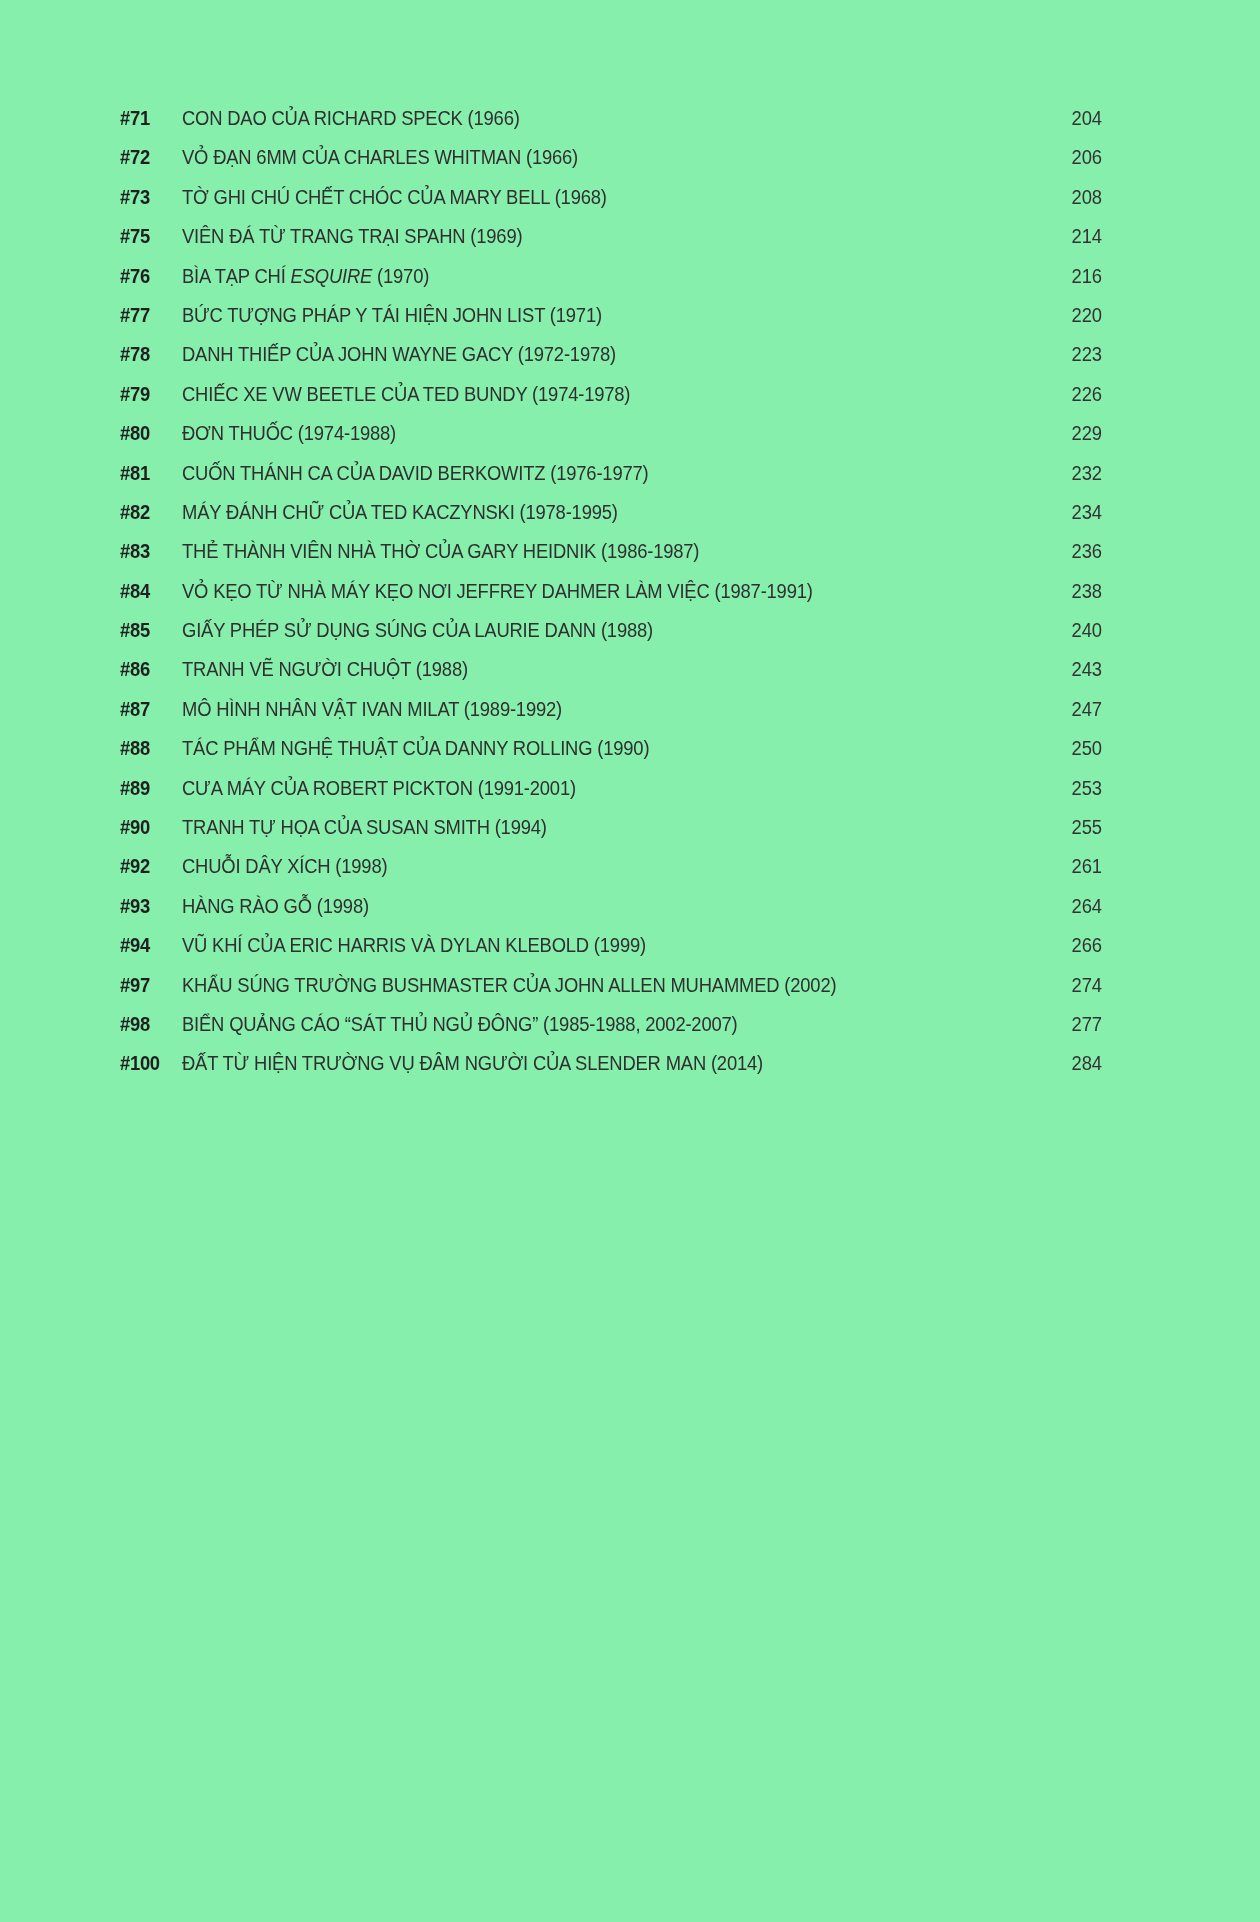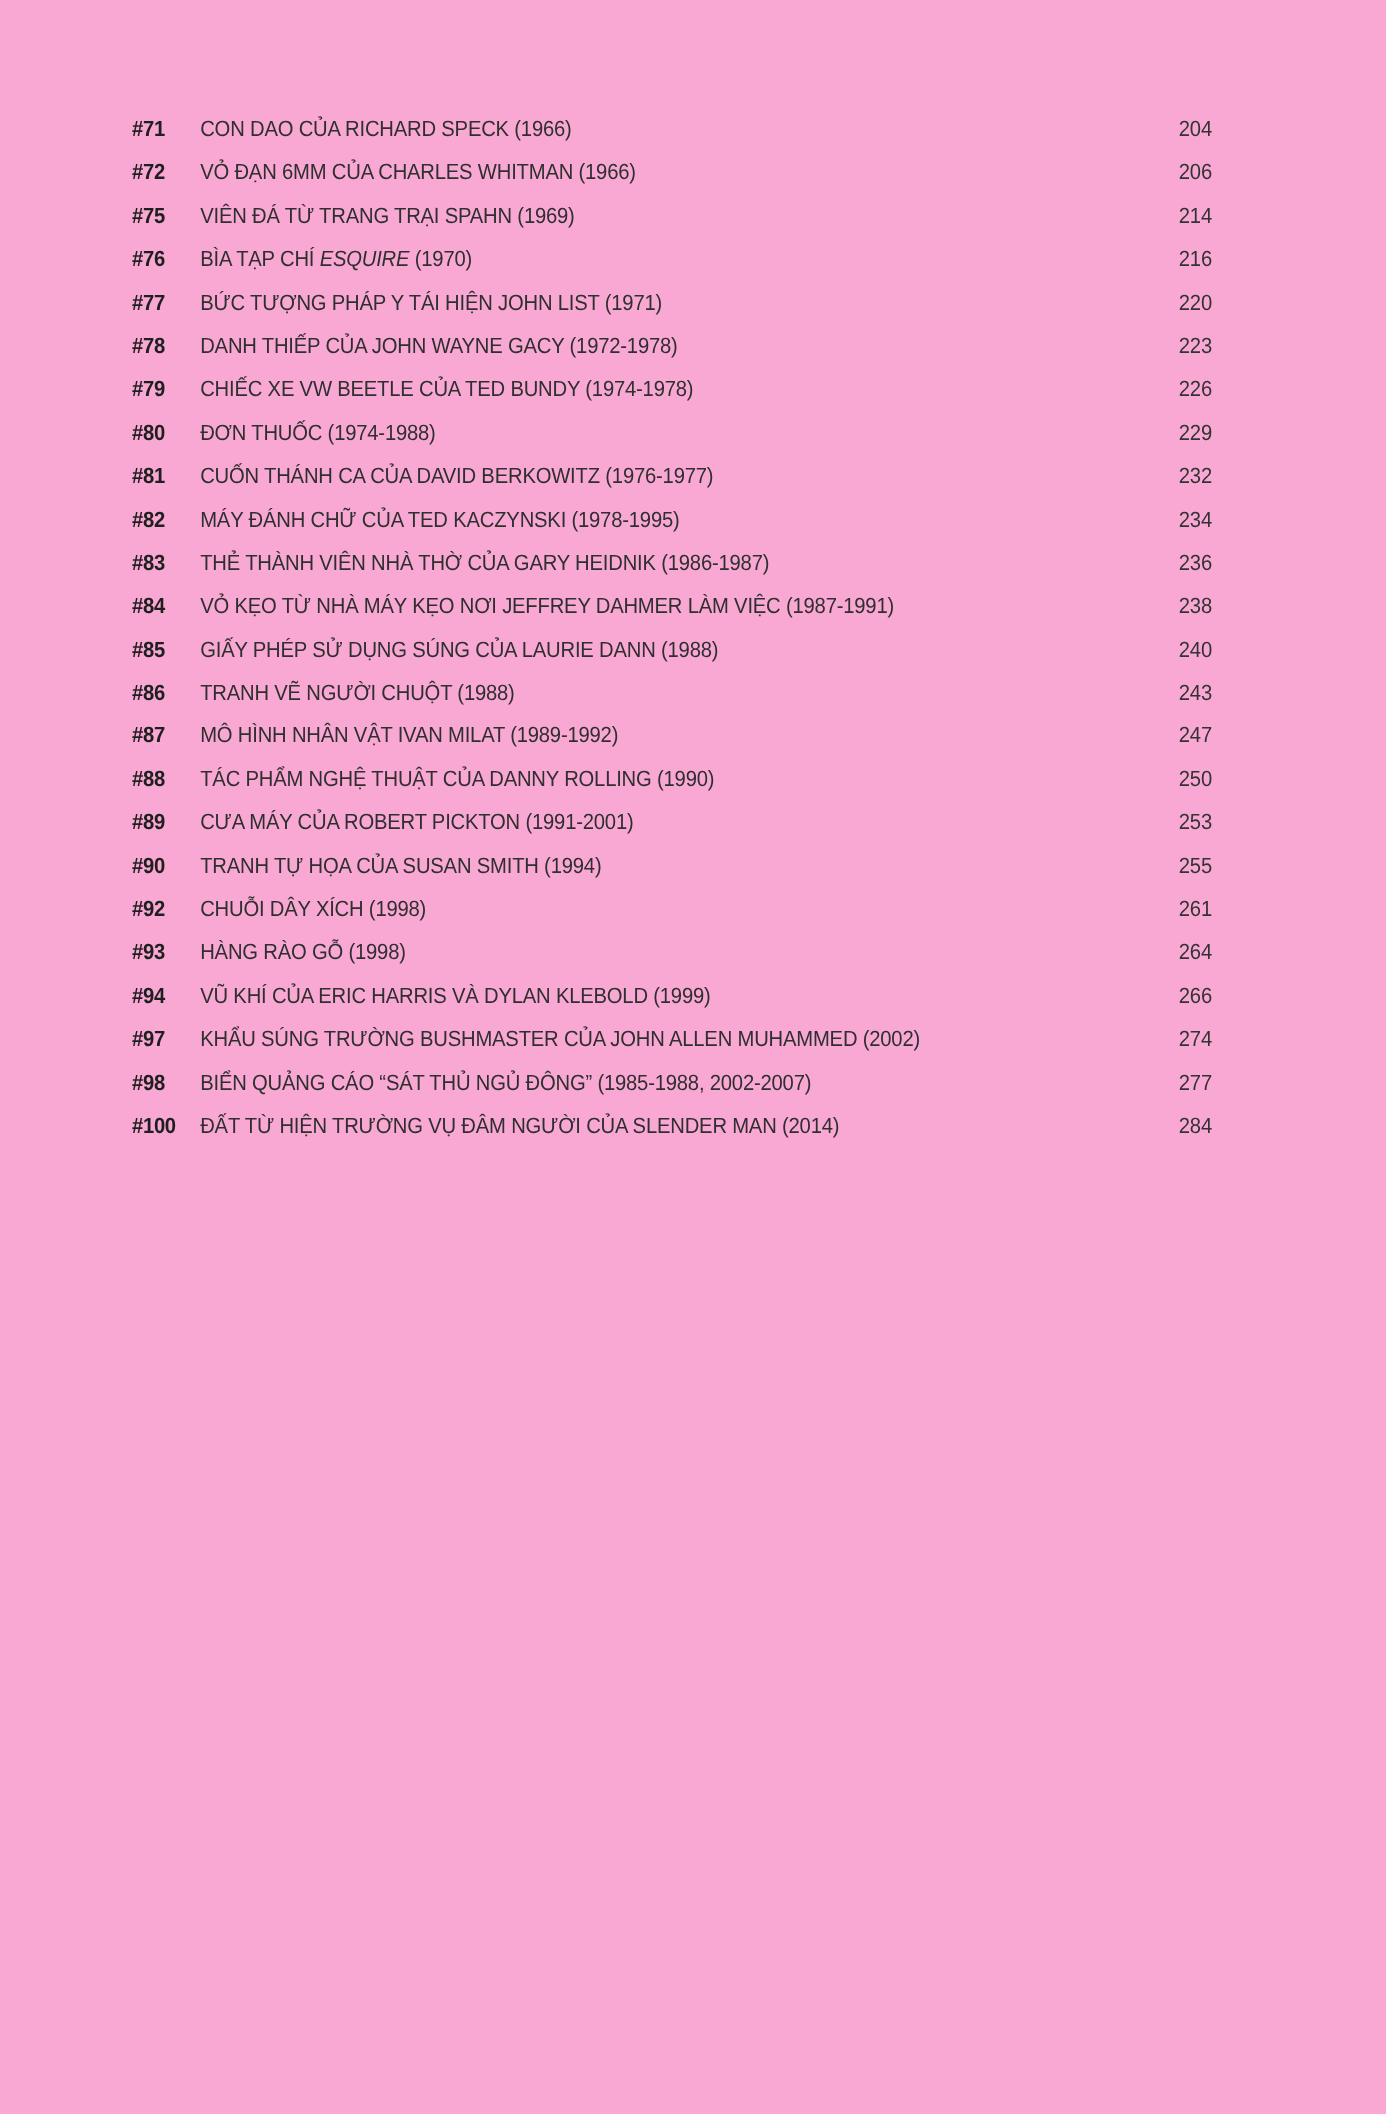--- a/index.html
+++ b/index.html
@@ -10,21 +10,21 @@
   body {
     width: 1260px;
     height: 1922px;
     font-family: "Liberation Sans", sans-serif;
     -webkit-font-smoothing: antialiased;
   }
   .page {
     position: relative;
     width: 1260px;
     height: 1922px;
-    background: #f9a8d4;
+    background: #86efac;
     overflow: hidden;
   }
   .toc {
     position: absolute;
     left: 120px;
     top: 107px;
     width: 982px; 
   }
   .row {
     display: flex;
@@ -73,20 +73,25 @@
     <span class="title">CON DAO CỦA RICHARD SPECK (1966)</span>
     <span class="pageno">204</span>
   </div>
 
   <div class="row">
     <span class="num">#72</span>
     <span class="title">VỎ ĐẠN 6MM CỦA CHARLES WHITMAN (1966)</span>
     <span class="pageno">206</span>
   </div>
 
+  <div class="row">
+    <span class="num">#73</span>
+    <span class="title">TỜ GHI CHÚ CHẾT CHÓC CỦA MARY BELL (1968)</span>
+    <span class="pageno">208</span>
+  </div>
 
 
   <div class="row">
     <span class="num">#75</span>
     <span class="title">VIÊN ĐÁ TỪ TRANG TRẠI SPAHN (1969)</span>
     <span class="pageno">214</span>
   </div>
 
   <div class="row">
     <span class="num">#76</span>

